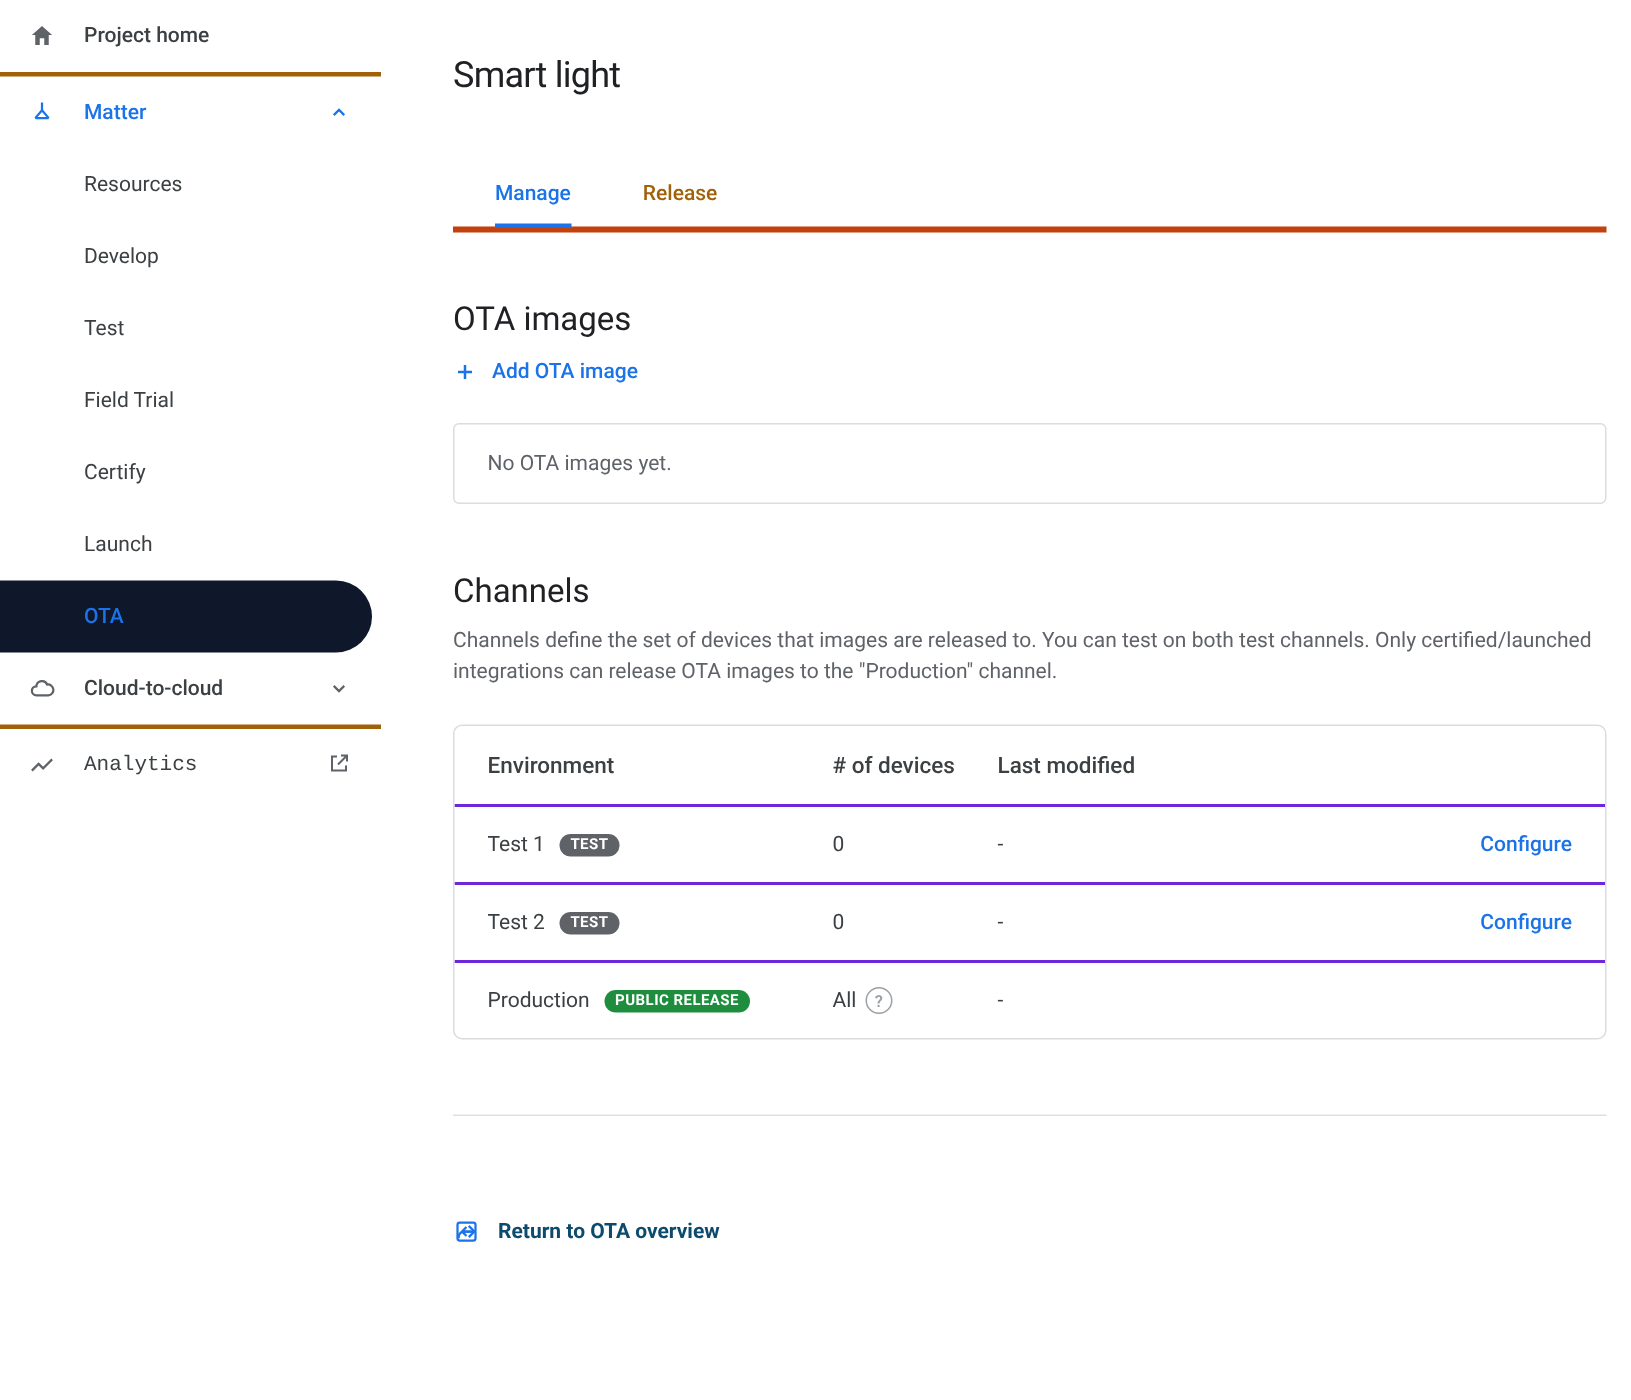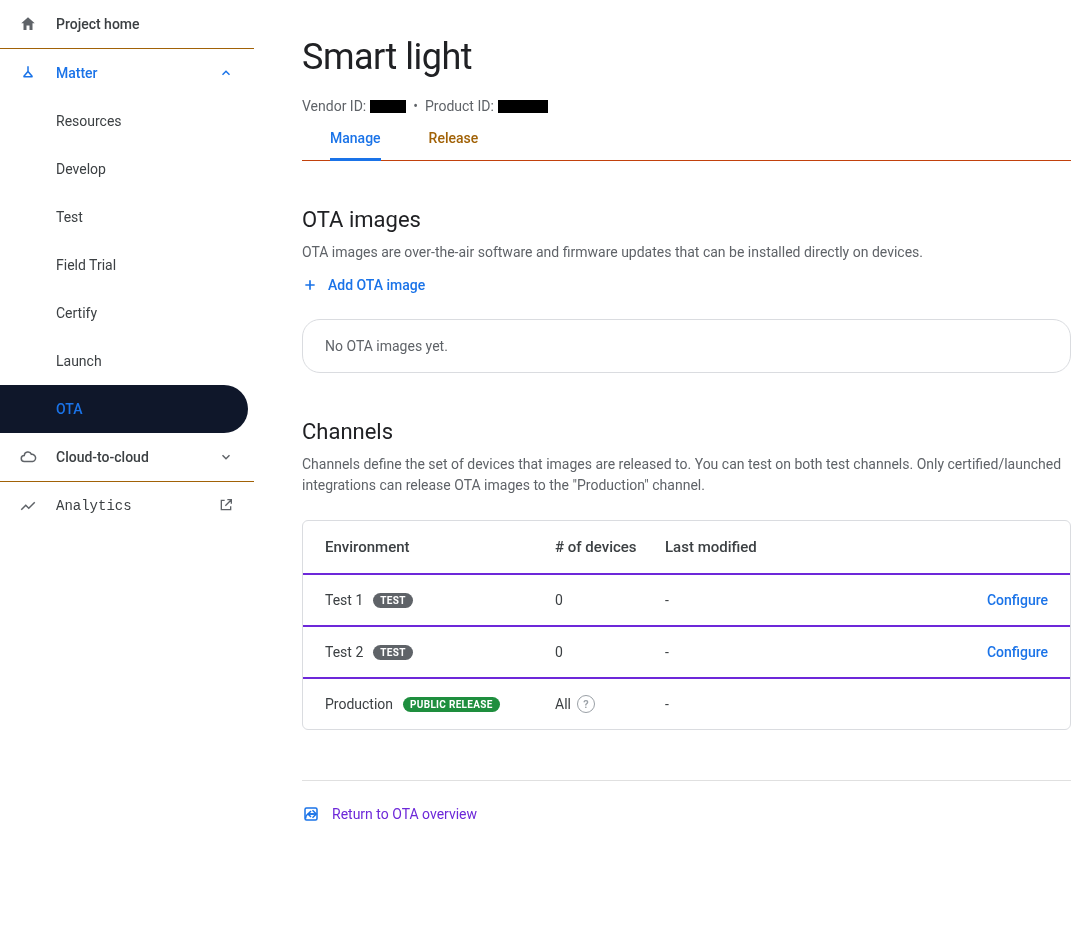--- a/index.html
+++ b/index.html
@@ -9,21 +9,21 @@
     background: #fff;
     font-size: 14px;
     -webkit-font-smoothing: antialiased;
   }
   .app { display: flex; width: 1087px; min-height: 933px; }
   .sidebar {
     width: 254px;
     flex-shrink: 0;
   }
   .sidebar-section {
-    border-bottom: 1px solid #a16207;
+    border-bottom: 3px solid #a16207;
   }
   .sidebar-item {
     display: flex;
     align-items: center;
     height: 48px;
     padding: 0 18px;
     cursor: pointer;
     gap: 18px;
     color: #3c4043;
     font-size: 14px;
@@ -48,44 +48,44 @@
   .sidebar-subitems .sidebar-item.active { font-weight: 500; }
   .chevron { width: 20px; height:20px; color:#5f6368; display:flex;align-items:center;justify-content:center;}
   .sidebar-item.group.open .chevron { color:#1a73e8; }
   .ext-icon { width:18px; height:18px; color:#5f6368;}
   .content {
     flex: 1;
     padding: 36px 16px 40px 48px;
     display: flex;
     flex-direction: column;
   }
-  h1 { font-size: 36px; font-weight: 400; color:#202124; letter-spacing: -0.5px;}
+  h1 { font-size: 24px; font-weight: 400; color:#202124; letter-spacing: -0.5px;}
   .meta { margin-top: 20px; font-size: 14px; color:#5f6368; display:flex; align-items:center; gap:4px;}
   .meta .redact { display:inline-block; width:36px; height:13px; background:#000; vertical-align:middle;}
-  .tabs { display:flex; gap:48px; border-bottom:1px solid #c2410c; margin-top: 16px;}
+  .tabs { display:flex; gap:48px; border-bottom:4px solid #c2410c; margin-top: 57px;}
   .tab {
     padding: 0 0 12px 0;
     font-size: 14px;
     font-weight: 500;
     color:#a16207;
     cursor:pointer;
     border-bottom: 3px solid transparent;
     margin-bottom:-1px;
   }
   .tab.active { color:#1a73e8; border-bottom-color:#1a73e8; }
   .tabs-inner { display:flex; gap:48px; padding-left:28px;}
   h2 { font-size: 22px; font-weight:400; color:#202124; margin-top: 46px;}
   .desc { font-size: 14px; color:#5f6368; margin-top: 10px; line-height:1.5;}
   .add-btn {
     display:inline-flex; align-items:center; gap:10px;
     color:#1a73e8; font-weight:500; font-size:14px;
     margin-top: 14px; cursor:pointer;
   }
   .empty-box {
-    border:1px solid #dadce0; border-radius:18px;
+    border:1px solid #dadce0; border-radius:4px;
     padding: 18px 22px; color:#5f6368; font-size:14px;
     margin-top: 26px;
   }
   .table {
     border:1px solid #dadce0; border-radius:6px;
     margin-top: 24px; overflow:hidden;
   }
   .trow { display:grid; grid-template-columns: 230px 110px 1fr 120px; align-items:center; padding: 0 22px; height:52px; border-top:2px solid #6d28d9;}
   .trow.header { border-top:none; font-weight:500; color:#3c4043; font-size:15px;}
   .trow.body { font-size:14px; color:#3c4043;}
@@ -99,21 +99,21 @@
   .badge.pub { background:#1e8e3e; }
   .link { color:#1a73e8; font-weight:500; cursor:pointer; text-align:right;}
   .devices-cell { display:flex; align-items:center; gap:6px;}
   .help-circ {
     width:18px;height:18px;border:1.5px solid #9aa0a6;border-radius:50%;
     display:inline-flex;align-items:center;justify-content:center;
     font-size:11px;color:#9aa0a6;font-weight:600;
   }
   .divider-top { border-top:1px solid #e0e0e0; margin-top:50px;}
   .footer { display:flex; justify-content:space-between; align-items:center; padding-top:24px;}
-  .return-link { display:flex; align-items:center; gap:12px; color:#6d28d9; font-weight:400; font-size:14px; cursor:pointer;}
+  .return-link { display:flex; align-items:center; gap:12px; color:#0c4a6e; font-weight:700; font-size:14px; cursor:pointer;margin-top:44px;}
   .primary-btn {
     background:#1a73e8; color:#fff; font-size:14px; font-weight:500;
     padding: 10px 22px; border-radius:4px; cursor:pointer; border:none;
   }
   svg { display:block; }
 </style>
 </head>
 <body>
 
 <div class="app">
@@ -192,37 +192,29 @@
           <svg width="16" height="16" viewBox="0 0 24 24" fill="none" stroke="#5f6368" stroke-width="2">
               <path d="M14 4h6v6M20 4l-9 9M19 14v5H5V5h5"></path>
             </svg>
         </span>
       </div>
     </div>
   </nav>
 
   <main class="content">
     <h1>Smart light</h1>
-    <div class="meta">
-      <span>Vendor ID:</span>
-      <span class="redact"></span>
-      <span style="margin:0 3px;">•</span>
-      <span>Product ID:</span>
-      <span class="redact" style="width:50px"></span>
-    </div>
 
     <div class="tabs">
       <div class="tabs-inner">
         <div class="tab active">Manage</div>
         <div class="tab">Release</div>
       </div>
     </div>
 
     <h2>OTA images</h2>
-    <p class="desc">OTA images are over-the-air software and firmware updates that can be installed directly on devices.</p>
     <div class="add-btn">
       <span>
         <svg width="16" height="16" viewBox="0 0 24 24" fill="none" stroke="#1a73e8" stroke-width="2.5">
             <path d="M12 5v14M5 12h14"></path>
           </svg>
       </span>
       <span>Add OTA image</span>
     </div>
     <div class="empty-box">No OTA images yet.</div>
 

